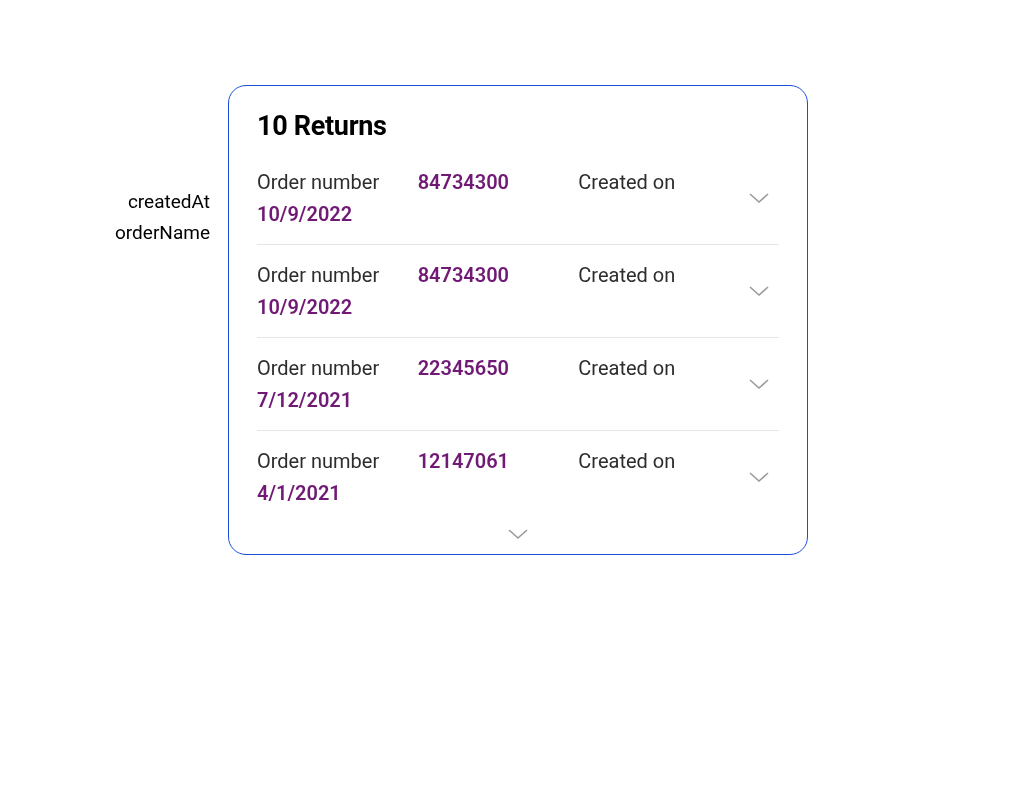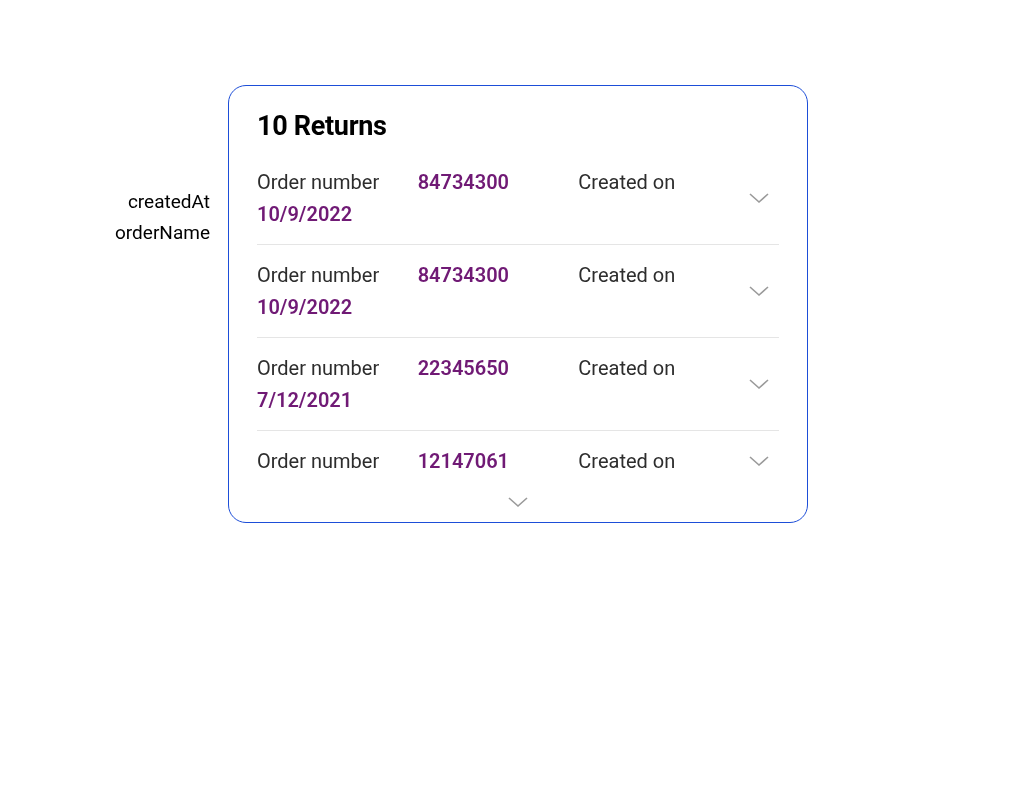--- a/index.html
+++ b/index.html
@@ -166,20 +166,21 @@
             <path d="M1 1 L10 9 L19 1"></path>
           </svg>
         </button>
       </div>
 
       <div class="row">
         <div class="row-content">
           <div class="field-label">Order number</div>
           <div class="field-value">12147061</div>
           <div class="field-label">Created on</div>
+          <div class="field-value">4/1/2021</div>
         </div>
         <button class="expand-btn">
           <svg class="chevron" viewBox="0 0 20 11">
             <path d="M1 1 L10 9 L19 1"></path>
           </svg>
         </button>
       </div>
 
     </div>
 

